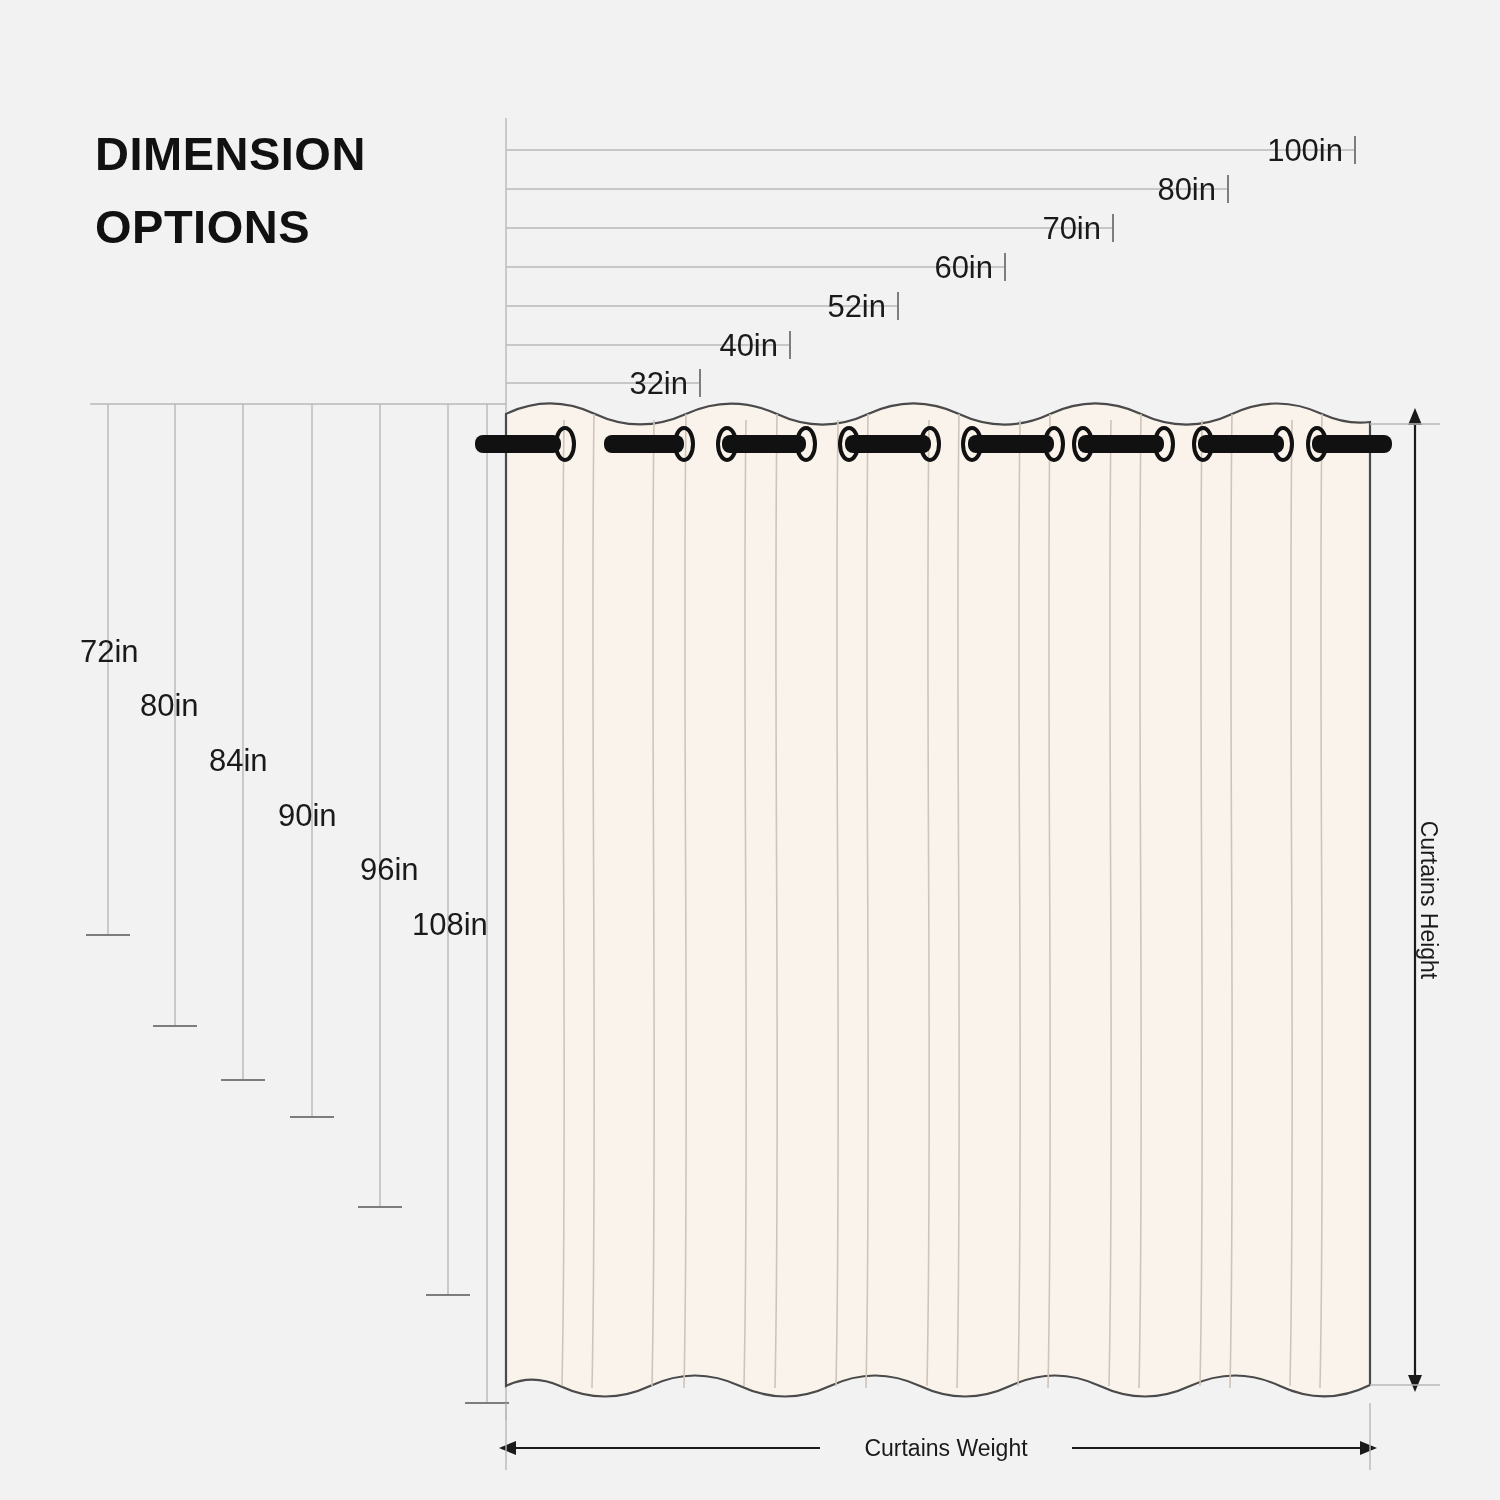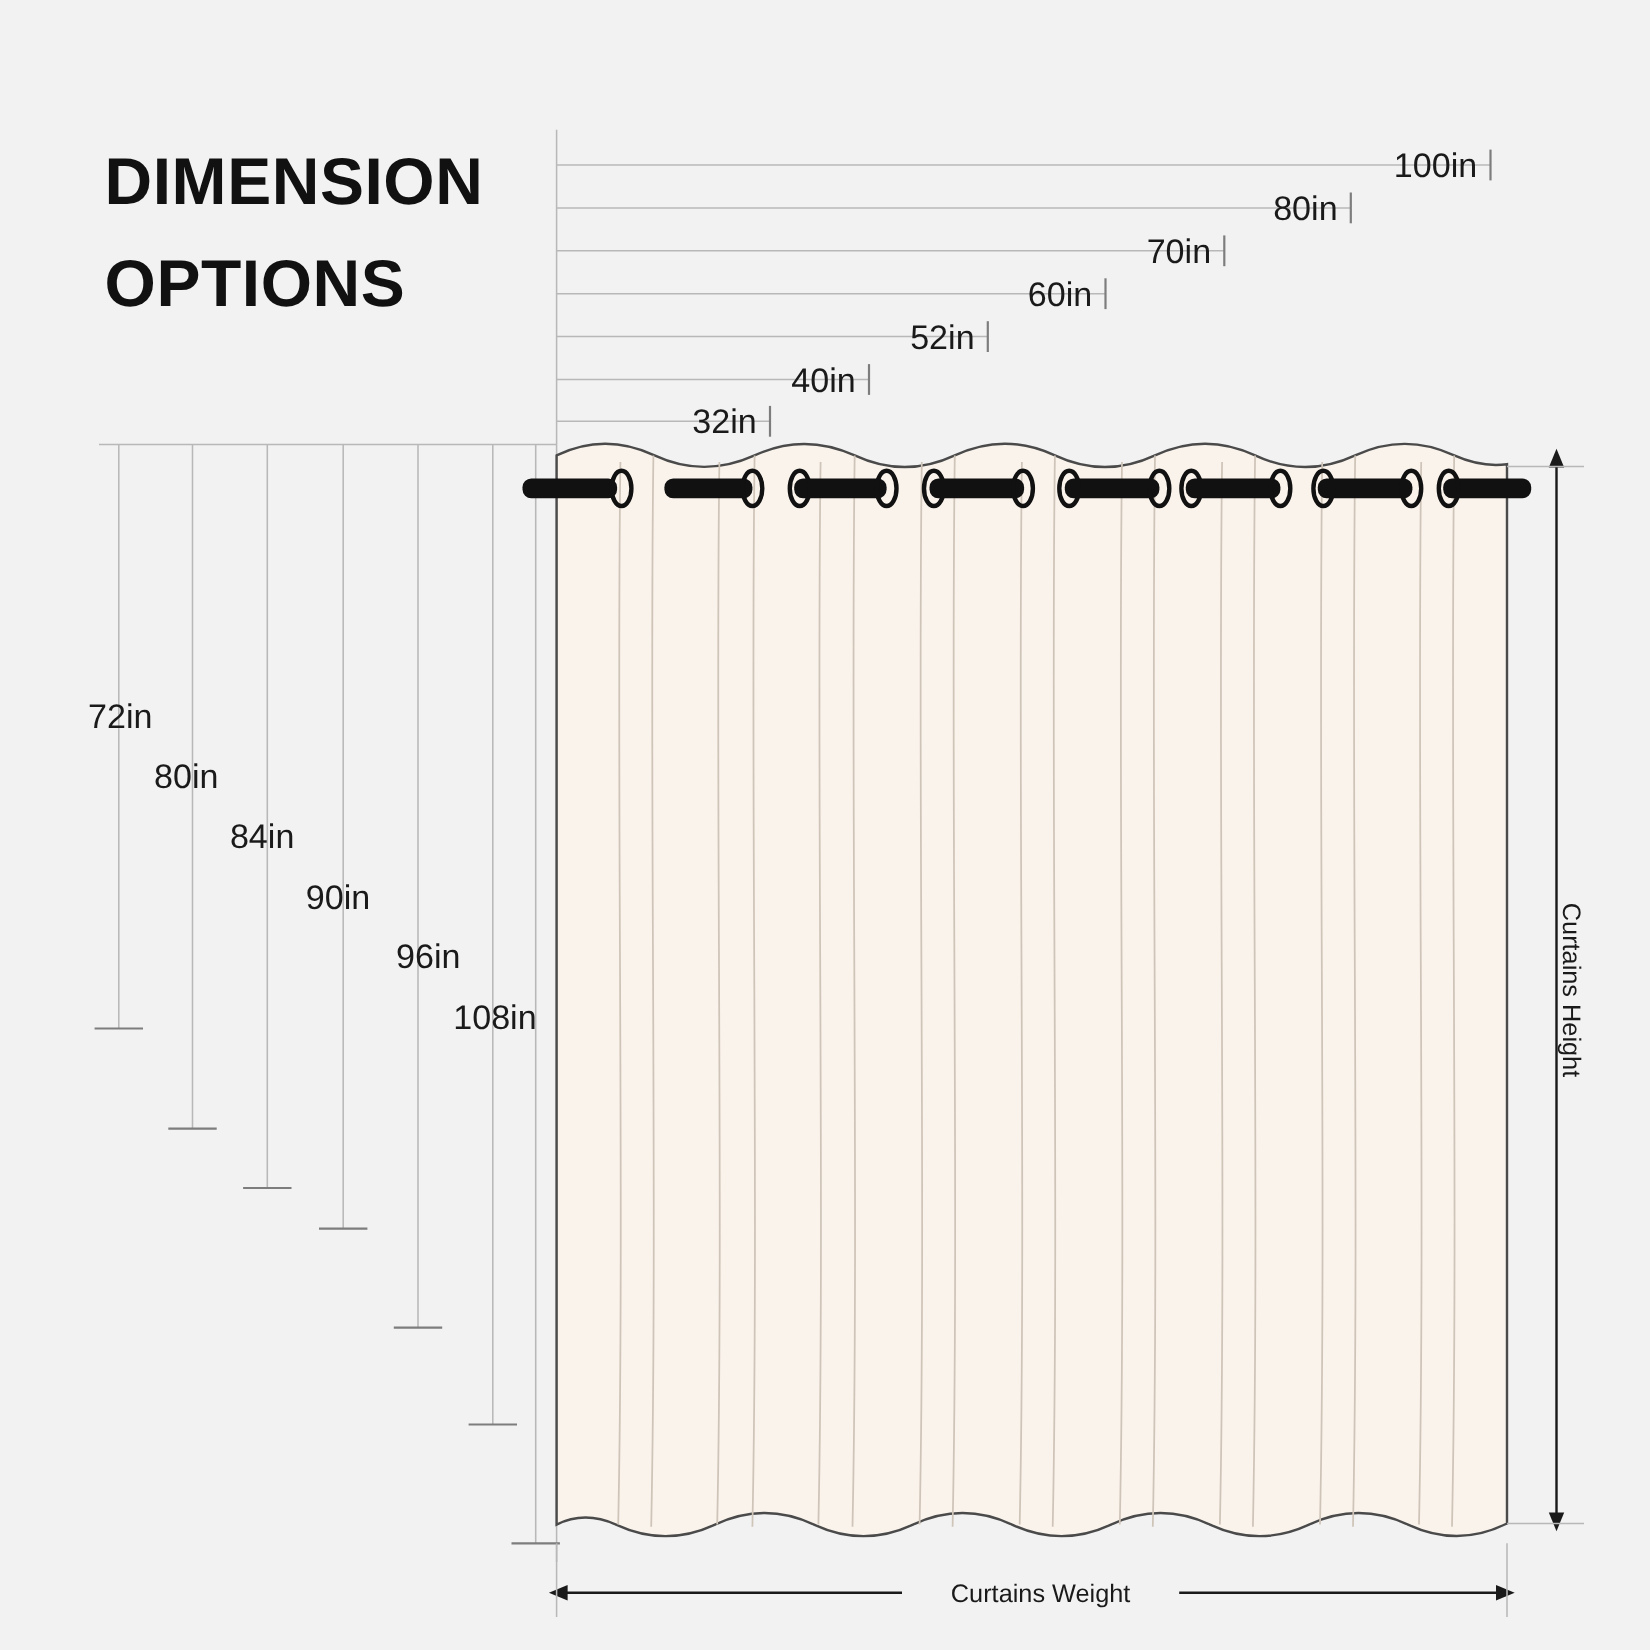--- a/index.html
+++ b/index.html
@@ -13,21 +13,21 @@
     height: 1500px;
     background: #f2f2f2;
     font-family: "Liberation Sans", sans-serif;
     overflow: hidden;
   }
   .title {
     position: absolute;
     left: 95px;
     top: 118px;
     width: 420px;
-    font-size: 60px;
+    font-size: 47px;
     font-weight: bold;
     letter-spacing: 0.5px;
     line-height: 1.55;
     color: #111111;
     white-space: pre-line;
   }
   svg.diagram {
     position: absolute;
     left: 0;
     top: 0;

